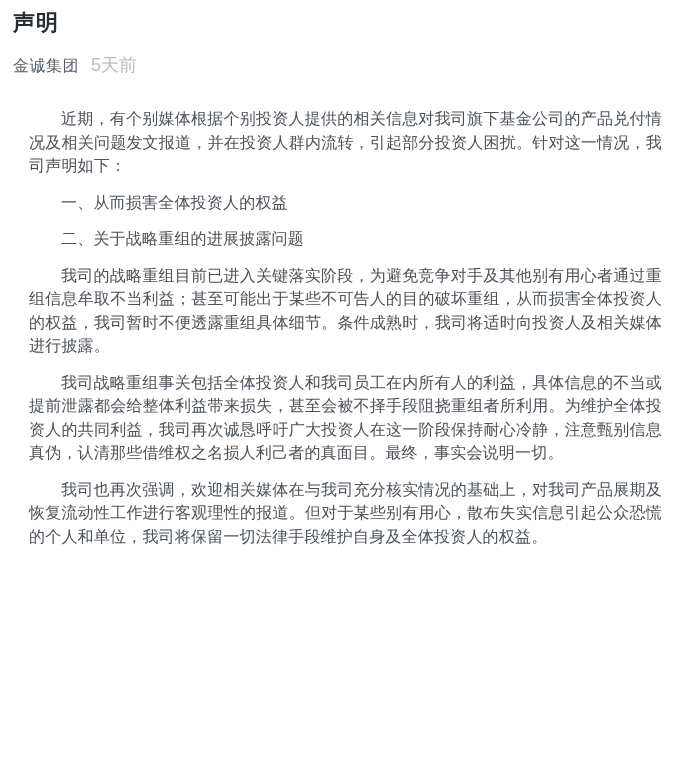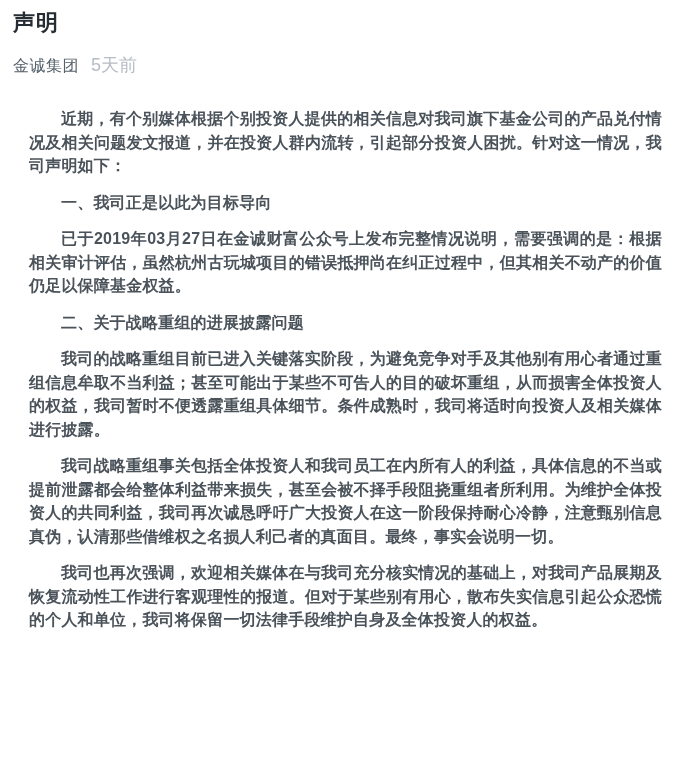--- a/index.html
+++ b/index.html
@@ -35,21 +35,20 @@
     color: #55606b;
     letter-spacing: 0.5px;
   }
   .meta-time {
     color: #b6bdc4;
     margin-left: 12px;
     font-size: 18px;
   }
   .article {
     padding: 30px 17px 0 16px;
-    font-weight: bold;
   }
   .article p {
     margin: 0 0 13px 0;
     font-size: 16px;
     line-height: 23.5px;
     color: #4a525a;
     text-indent: 2em;
     text-align: justify;
     letter-spacing: 0.2px;
   }
@@ -61,22 +60,21 @@
 
   <h1 class="page-title">声明</h1>
 
   <div class="meta-row">
     <span class="meta-author">金诚集团</span>
     <span class="meta-time">5天前</span>
   </div>
 
   <div class="article">
     <p>近期，有个别媒体根据个别投资人提供的相关信息对我司旗下基金公司的产品兑付情况及相关问题发文报道，并在投资人群内流转，引起部分投资人困扰。针对这一情况，我司声明如下：</p>
-    <p>一、我司正是以此为目标导向</p>
-    <p>已于2019年03月27日在金诚财富公众号上发布完整情况说明，需要强调的是：根据相关审计评估，虽然杭州古玩城项目的错误抵押尚在纠正过程中，但其相关不动产的价值仍足以保障基金权益。</p>
+    <p>一、从而损害全体投资人的权益</p>
     <p>二、关于战略重组的进展披露问题</p>
     <p>我司的战略重组目前已进入关键落实阶段，为避免竞争对手及其他别有用心者通过重组信息牟取不当利益；甚至可能出于某些不可告人的目的破坏重组，从而损害全体投资人的权益，我司暂时不便透露重组具体细节。条件成熟时，我司将适时向投资人及相关媒体进行披露。</p>
     <p>我司战略重组事关包括全体投资人和我司员工在内所有人的利益，具体信息的不当或提前泄露都会给整体利益带来损失，甚至会被不择手段阻挠重组者所利用。为维护全体投资人的共同利益，我司再次诚恳呼吁广大投资人在这一阶段保持耐心冷静，注意甄别信息真伪，认清那些借维权之名损人利己者的真面目。最终，事实会说明一切。</p>
     <p>我司也再次强调，欢迎相关媒体在与我司充分核实情况的基础上，对我司产品展期及恢复流动性工作进行客观理性的报道。但对于某些别有用心，散布失实信息引起公众恐慌的个人和单位，我司将保留一切法律手段维护自身及全体投资人的权益。</p>
 
   </div>
 
 </div>
 
 </body></html>

